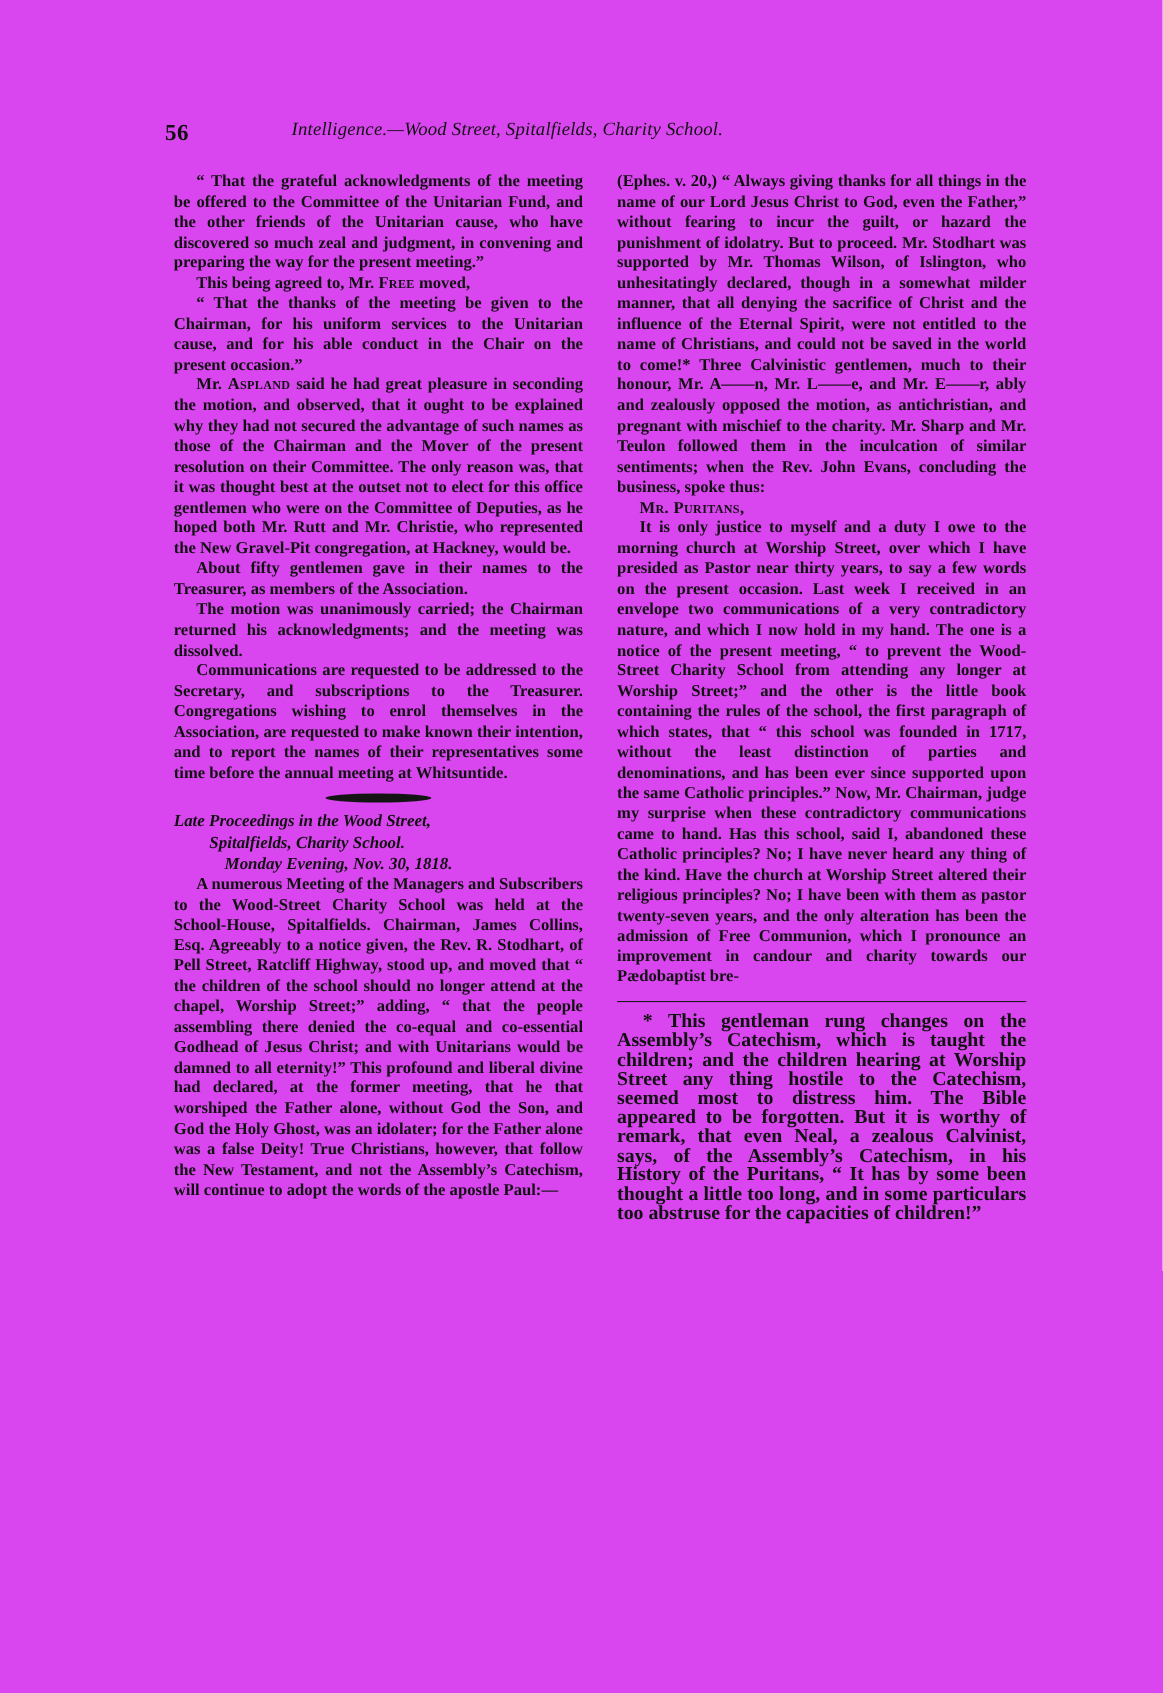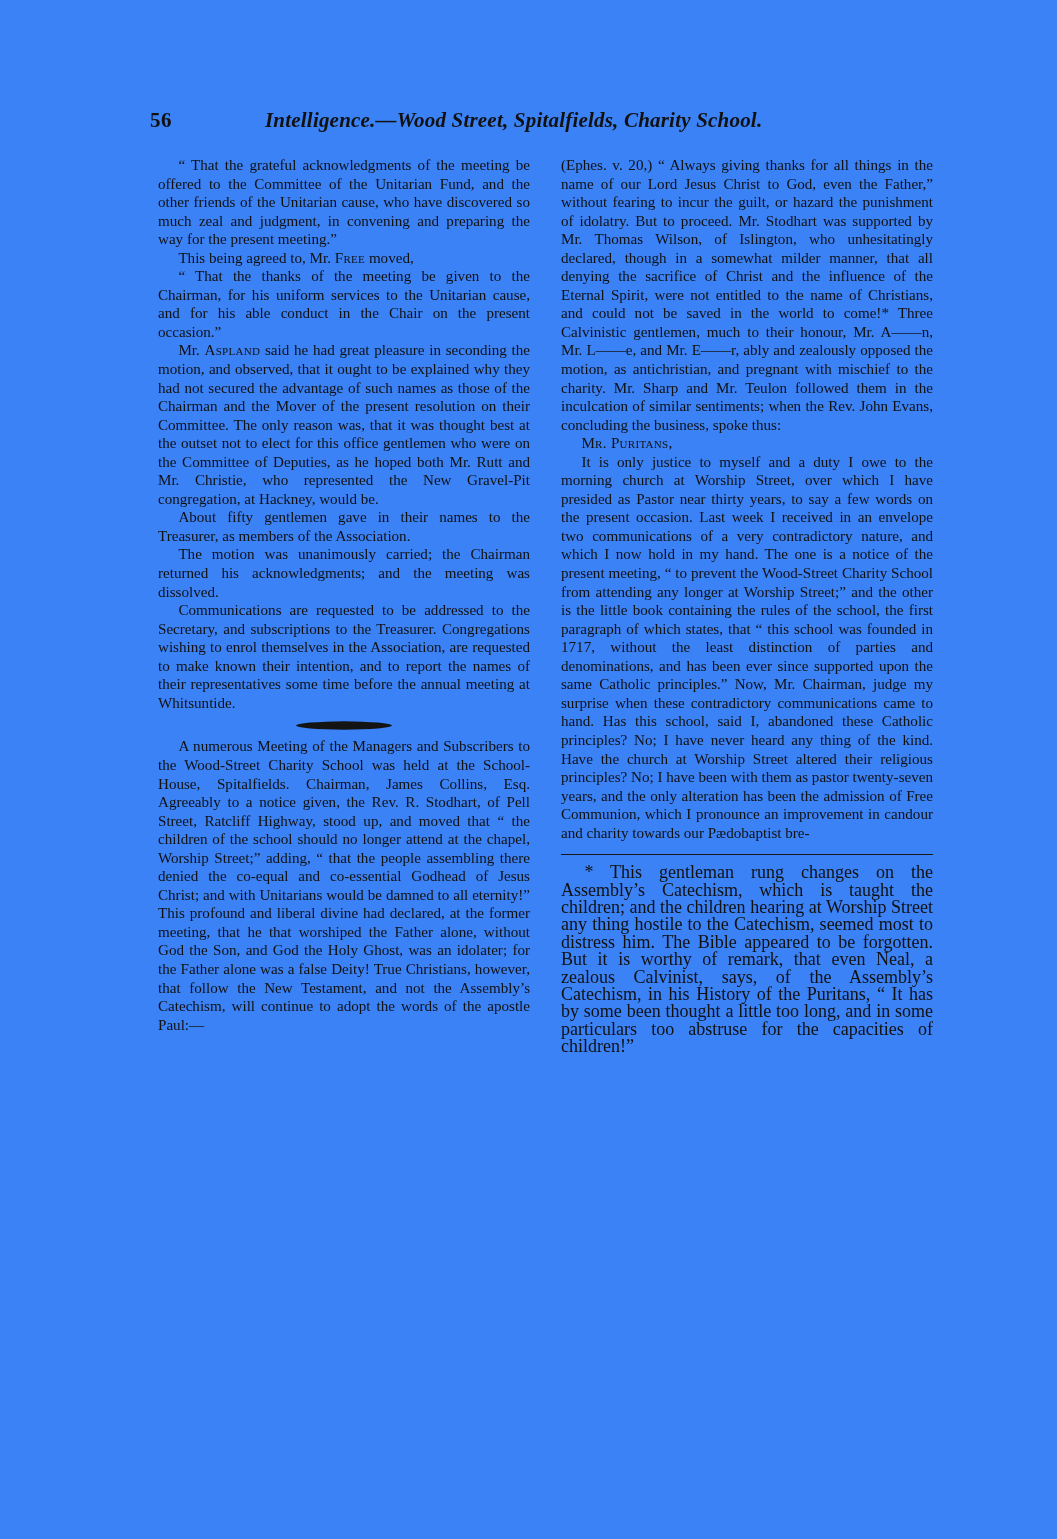--- a/index.html
+++ b/index.html
@@ -13,21 +13,21 @@
     height: 1539px;
     position: relative;
     font-family: "Liberation Serif", "DejaVu Serif", serif;
     color: #111111;
     overflow: hidden;
   }
 
   .page {
     position: absolute;
     inset: 0;
-    background: #3b82f6;
+    background: #d946ef;
   }
 
   
   .running-head {
     position: absolute;
     top: 108px;
     left: 150px;
     width: 770px;
     height: 34px;
   }
@@ -36,38 +36,39 @@
     left: 0;
     top: 0;
     font-size: 21px;
     font-weight: 700;
     letter-spacing: 0.5px;
   }
   .head-title {
     position: absolute;
     left: 115px;
     top: 0;
-    font-size: 21px;
+    font-size: 17px;
     font-style: italic;
-    font-weight: 700;
+    font-weight: 400;
     letter-spacing: 0.2px;
     white-space: nowrap;
   }
 
   
   .col {
     position: absolute;
     top: 156px;
     width: 372px;
     font-size: 15.1px;
     line-height: 18.55px;
     text-align: justify;
     text-justify: inter-word;
     -webkit-hyphens: none;
     hyphens: none;
+    font-weight: bold;
   }
   .col-left  { left: 158px; }
   .col-right { left: 561px; }
 
   p {
     margin: 0;
     text-indent: 1.35em;
   }
   p.noindent { text-indent: 0; }
 
@@ -138,20 +139,25 @@
     <p><span>Mr. </span><span class="sc">Aspland</span><span> said he had great pleasure in seconding the motion, and observed, that it ought to be explained why they had not secured the advantage of such names as those of the Chairman and the Mover of the present resolution on their Committee. The only reason was, that it was thought best at the outset not to elect for this office gentlemen who were on the Committee of Deputies, as he hoped both Mr. Rutt and Mr. Christie, who represented the New Gravel-Pit congregation, at Hackney, would be.</span></p>
 
     <p>About fifty gentlemen gave in their names to the Treasurer, as members of the Association.</p>
     <p>The motion was unanimously carried; the Chairman returned his acknowledgments; and the meeting was dissolved.</p>
     <p>Communications are requested to be addressed to the Secretary, and subscriptions to the Treasurer. Congregations wishing to enrol themselves in the Association, are requested to make known their intention, and to report the names of their representatives some time before the annual meeting at Whitsuntide.</p>
 
     <div class="ornament-wrap">
       <span class="ornament"></span>
     </div>
 
+    <div class="sect-head">
+      <span class="l1">Late Proceedings in the Wood Street,</span>
+      <span class="l2">Spitalfields, Charity School.</span>
+      <span class="l3">Monday Evening, Nov. 30, 1818.</span>
+    </div>
 
     <p>A numerous Meeting of the Managers and Subscribers to the Wood-Street Charity School was held at the School-House, Spitalfields. Chairman, James Collins, Esq. Agreeably to a notice given, the Rev. R. Stodhart, of Pell Street, Ratcliff Highway, stood up, and moved that “ the children of the school should no longer attend at the chapel, Worship Street;” adding, “ that the people assembling there denied the co-equal and co-essential Godhead of Jesus Christ; and with Unitarians would be damned to all eternity!” This profound and liberal divine had declared, at the former meeting, that he that worshiped the Father alone, without God the Son, and God the Holy Ghost, was an idolater; for the Father alone was a false Deity! True Christians, however, that follow the New Testament, and not the Assembly’s Catechism, will continue to adopt the words of the apostle Paul:—</p>
 
   </div>
 
   <div class="col col-right">
 
     <p class="noindent">(Ephes. v. 20,) “ Always giving thanks for all things in the name of our Lord Jesus Christ to God, even the Father,” without fearing to incur the guilt, or hazard the punishment of idolatry. But to proceed. Mr. Stodhart was supported by Mr. Thomas Wilson, of Islington, who unhesitatingly declared, though in a somewhat milder manner, that all denying the sacrifice of Christ and the influence of the Eternal Spirit, were not entitled to the name of Christians, and could not be saved in the world to come!* Three Calvinistic gentlemen, much to their honour, Mr. A——n, Mr. L——e, and Mr. E——r, ably and zealously opposed the motion, as antichristian, and pregnant with mischief to the charity. Mr. Sharp and Mr. Teulon followed them in the inculcation of similar sentiments; when the Rev. John Evans, concluding the business, spoke thus:</p>
 
     <p class="sc">Mr. Puritans,</p>

